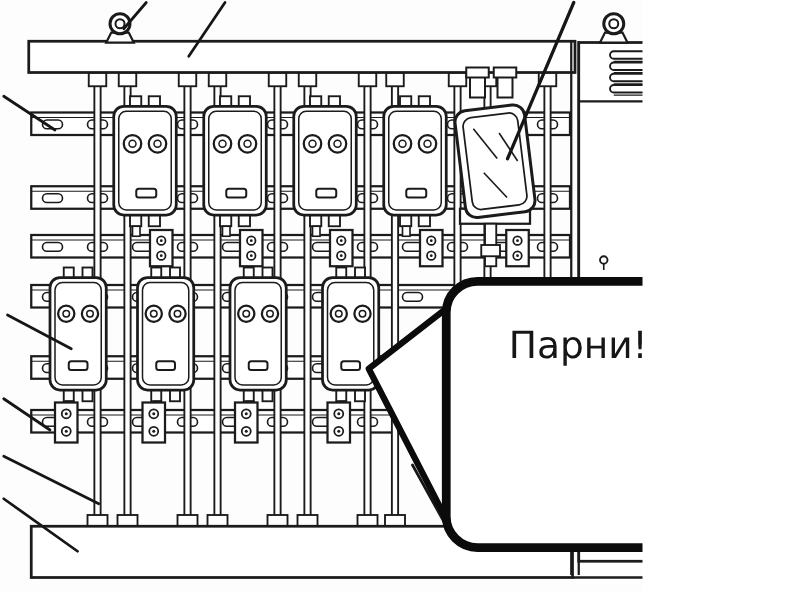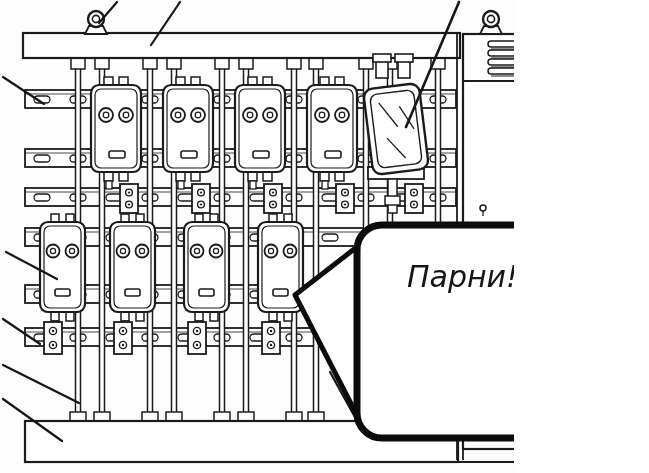--- a/index.html
+++ b/index.html
@@ -1,18 +1,18 @@
 <!DOCTYPE html>
 <html><head>
 <meta charset="utf-8">
 <style>
   html,body{margin:0;padding:0;background:#ffffff;}
   #stage{
     position:relative;width:514px;height:473px;overflow:hidden;
-    background:#fdfdfd;font-family:"DejaVu Sans",sans-serif;font-style:italic;
+    background:#fdfdfd;font-family:"DejaVu Sans",sans-serif;
   }
   #stage svg{position:absolute;left:0;top:0;}
   .bubble-text{
     position:absolute;left:407px;top:256px;width:210px;
     font-size:30px;line-height:41px;color:#161616;
     font-family:"DejaVu Sans",sans-serif;white-space:nowrap;
   }
   .watermark{
     position:absolute;left:597px;top:453px;
     font-size:13px;font-weight:bold;color:#a9a9a9;

